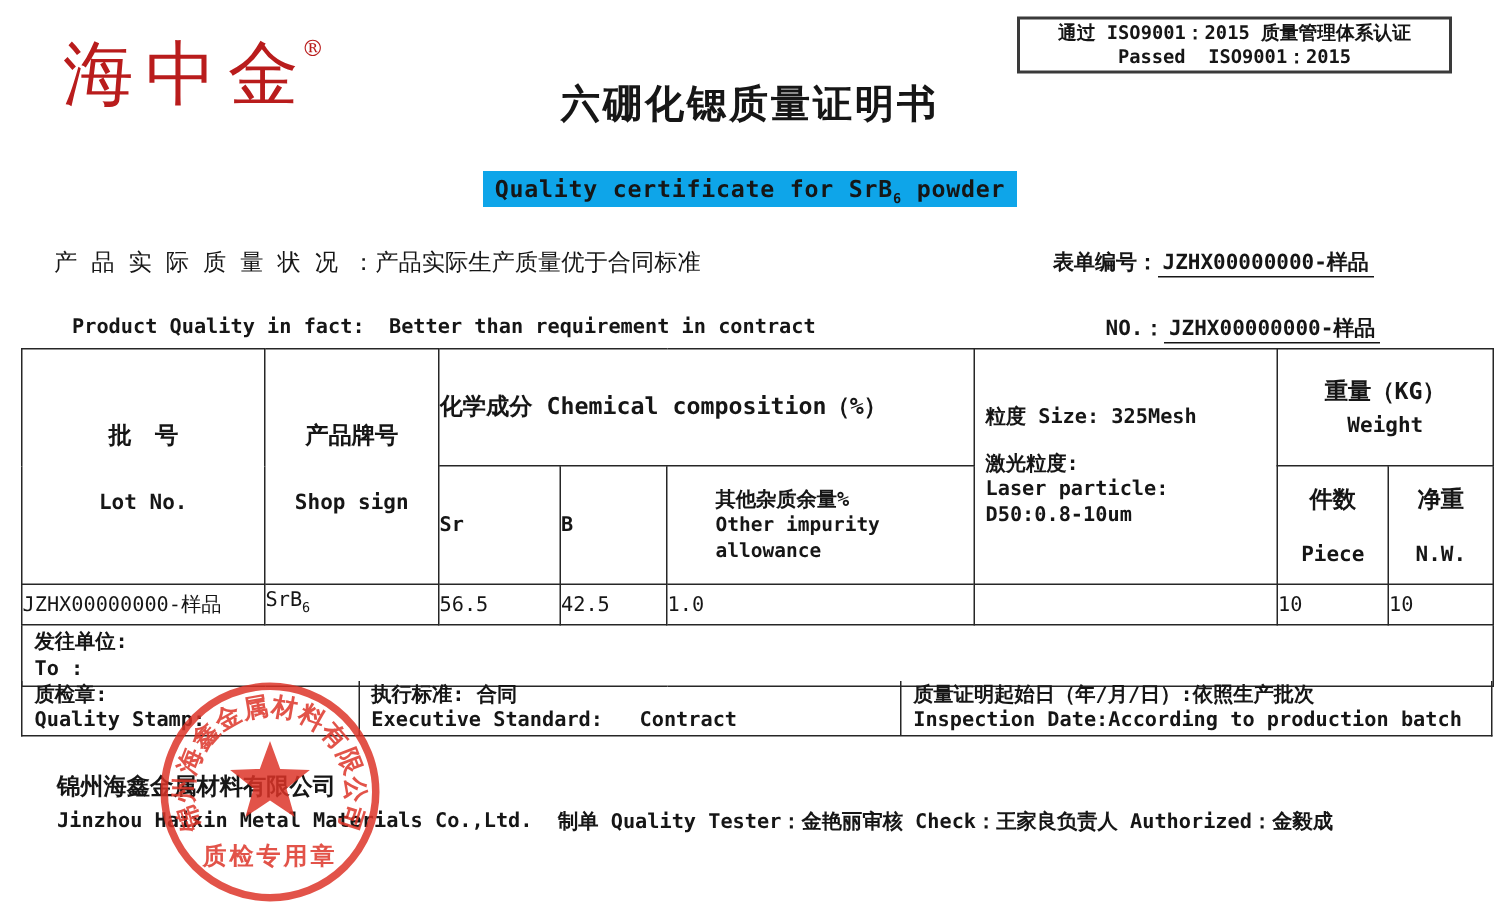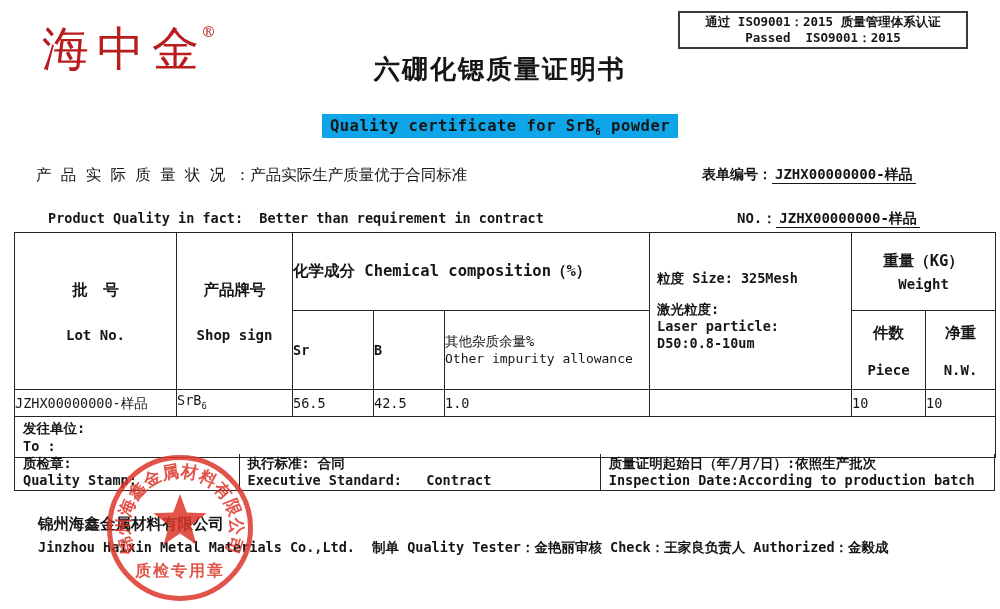--- a/index.html
+++ b/index.html
@@ -53,21 +53,21 @@
   }
   .cert-table td { border:1.5px solid #262626; vertical-align:middle; overflow:hidden; }
   .cc { text-align:left; }
   .r1 { height:78px; } .r2 { height:79px; } .r3 { height:24px; } .r4 { height:41px; }
 
   .two-line { display:flex; flex-direction:column; align-items:center; justify-content:center; gap:26px;
               font-size:15.5px; font-weight:bold; }
   .two-line .en { font-size:14px; }
   .hdr-big { font-size:15.5px; font-weight:bold; }
   .hdr-sub { font-size:13.5px; font-weight:bold; }
-  .imp-cell { line-height:17px; font-weight:normal; }
+  .imp-cell { line-height:17px; font-weight:bold;padding-left:32px; }
   .imp-cell .cn { font-size:13.5px; } .imp-cell .en { font-size:13px; }
   .size-cell { padding-left:7px; font-weight:bold; font-size:13.5px;
                display:flex; flex-direction:column; justify-content:center; gap:14px; height:100%; }
   .size-cell .grp { line-height:17px; }
   .wt-cell { display:flex; flex-direction:column; align-items:center; justify-content:center; gap:4px;
              font-size:15.5px; font-weight:bold; }
   .wt-cell .en { font-size:14px; }
   .pc-cell { display:flex; flex-direction:column; align-items:center; justify-content:center; gap:18px;
              font-size:15.5px; font-weight:bold; }
   .pc-cell .en { font-size:14px; }

